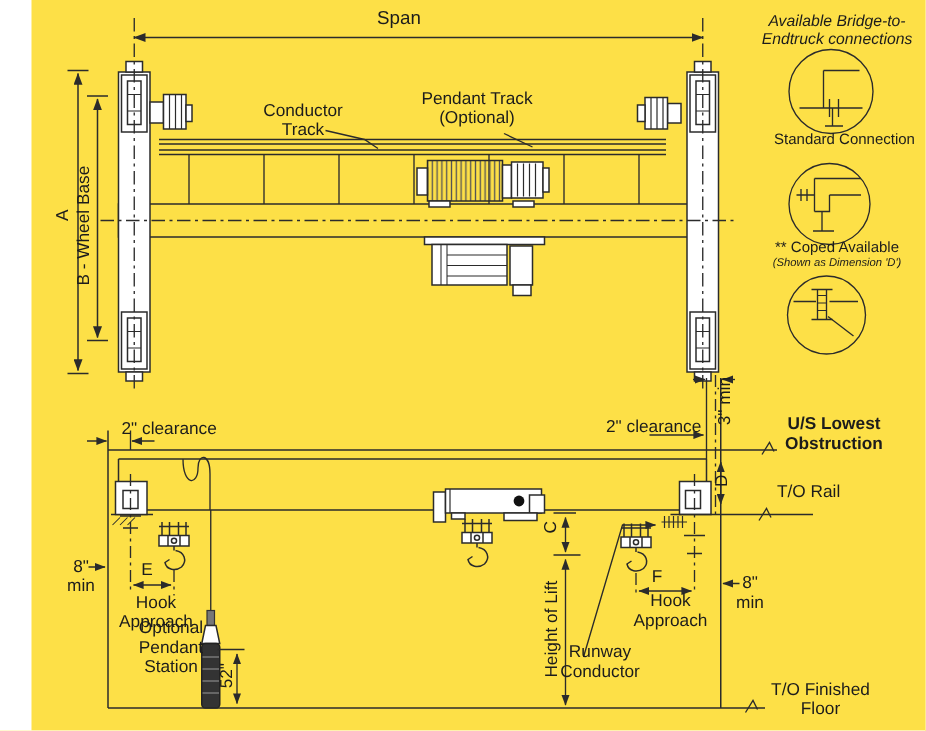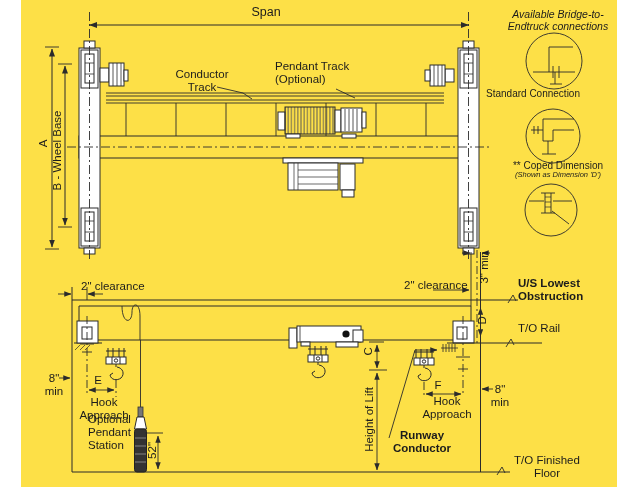--- a/index.html
+++ b/index.html
@@ -1,21 +1,21 @@
 <!DOCTYPE html>
 <html><head>
 <meta charset="utf-8">
 <style>
   html,body{margin:0;padding:0;background:#fff;}
   #stage{position:relative;width:617px;height:487px;background:#fde047;overflow:hidden;
          font-family:"Liberation Sans",sans-serif;margin-left:21px;}
   #art{position:absolute;left:0;top:0;}
   .lbl{position:absolute;color:#1c1c1c;font-size:11.5px;line-height:1.12;
        white-space:pre-line;text-align:center;}
-  .tl{text-align:left;}
+  .tl{text-align:center;}
   .rot{transform:rotate(-90deg);transform-origin:center center;}
   .s12{font-size:12.5px;}
   .s10{font-size:10px;}
   .s105{font-size:10.5px;font-style:italic;}
   .it{font-style:italic;font-size:7.5px;line-height:1.05;}
 </style>
 </head>
 <body>
 
 <div id="stage">
@@ -252,22 +252,22 @@
   <div class="lbl s12" style="left:225px;top:5px;width:40px;">Span</div>
   <div class="lbl rot" style="left:-8px;top:137px;width:60px;">A</div>
   <div class="lbl rot" style="left:-14px;top:144px;width:100px;">B - Wheel Base</div>
   <div class="lbl" style="left:146px;top:68px;width:70px;">Conductor
 Track</div>
   <div class="lbl tl" style="left:254px;top:60px;width:86px;">Pendant Track
 (Optional)</div>
 
   <div class="lbl s105" style="left:481px;top:9px;width:112px;">Available Bridge-to-
 Endtruck connections</div>
-  <div class="lbl s10" style="left:458px;top:88px;width:108px;">Standard Connection</div>
-  <div class="lbl s10" style="left:483px;top:160px;width:108px;">** Coped Dimension</div>
+  <div class="lbl s10" style="left:488px;top:88px;width:108px;">Standard Connection</div>
+  <div class="lbl s10" style="left:483px;top:160px;width:108px;">** Coped Available</div>
   <div class="lbl it" style="left:483px;top:171px;width:108px;">(Shown as Dimension 'D')</div>
 
   <div class="lbl" style="left:60px;top:280px;">2" clearance</div>
   <div class="lbl" style="left:383px;top:279px;">2" clearance</div>
   <div class="lbl rot" style="left:433px;top:261px;width:60px;">3" min</div>
   <div class="lbl tl" style="left:497px;top:277px;width:76px;font-weight:bold;">U/S Lowest
 Obstruction</div>
   <div class="lbl rot" style="left:441px;top:314px;width:40px;">D</div>
   <div class="lbl" style="left:497px;top:322px;">T/O Rail</div>
   <div class="lbl rot" style="left:327px;top:345px;width:40px;">C</div>
@@ -279,18 +279,18 @@
   <div class="lbl" style="left:69px;top:374px;width:16px;">E</div>
   <div class="lbl" style="left:409px;top:379px;width:16px;">F</div>
   <div class="lbl" style="left:51px;top:396px;width:64px;">Hook
 Approach</div>
   <div class="lbl" style="left:394px;top:395px;width:64px;">Hook
 Approach</div>
   <div class="lbl tl" style="left:67px;top:413px;width:52px;">Optional
 Pendant
 Station</div>
   <div class="lbl rot" style="left:111px;top:444px;width:40px;">52"</div>
-  <div class="lbl" style="left:369px;top:429px;width:64px;font-weight:bold;">Runway
+  <div class="lbl" style="left:347px;top:429px;width:64px;">Runway
 Conductor</div>
   <div class="lbl" style="left:486px;top:454px;width:80px;">T/O Finished
 Floor</div>
 
 </div>
 
 </body></html>

